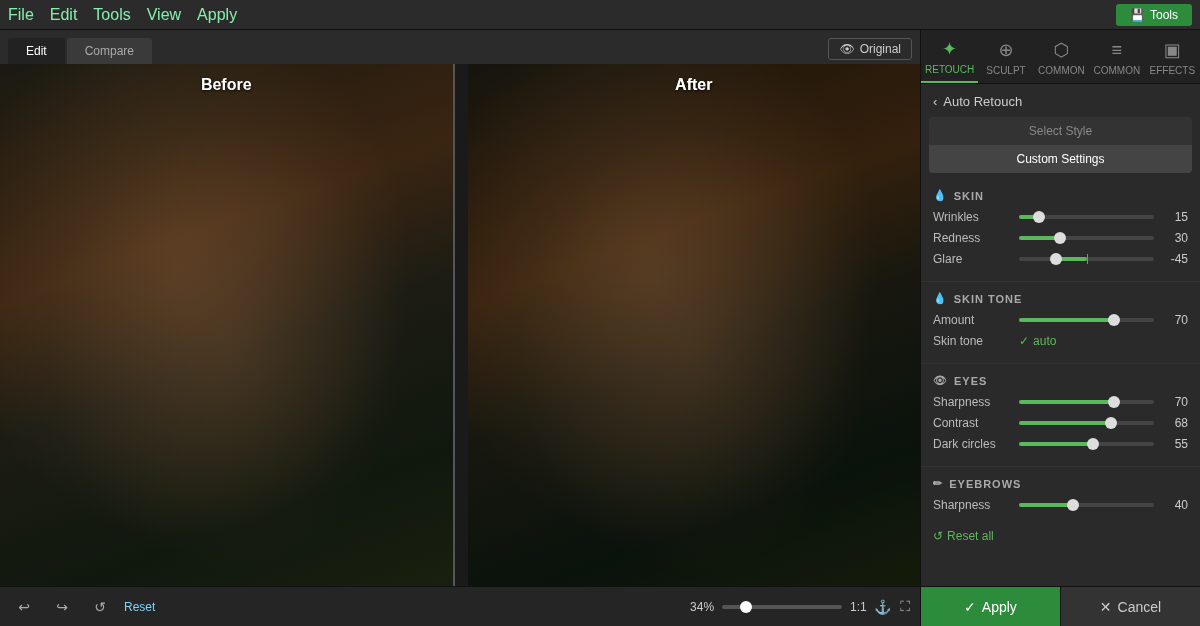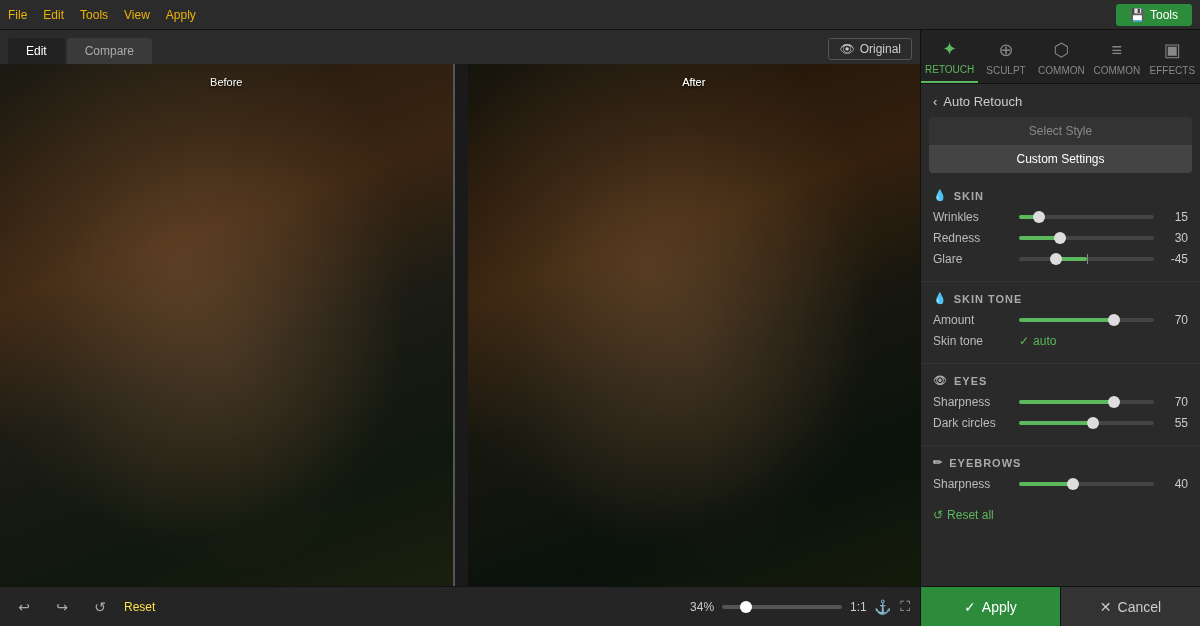--- a/index.html
+++ b/index.html
@@ -1,44 +1,44 @@
 <!DOCTYPE html>
 <html><head>
   <meta charset="utf-8">
   <style>
     * { box-sizing: border-box; margin: 0; padding: 0; }
     body { width: 1200px; height: 626px; background: #1e1e1e; font-family: 'Segoe UI', Arial, sans-serif; color: #ccc; overflow: hidden; display: flex; flex-direction: column; }
 
     
     .menubar { display: flex; align-items: center; background: #2b2b2b; height: 30px; padding: 0 8px; gap: 16px; border-bottom: 1px solid #111; }
-    .menubar-item { font-size: 12px; color: #eab308; cursor: pointer; }
+    .menubar-item { font-size: 16px; color: #86efac; cursor: pointer; }
     .save-btn { margin-left: auto; background: #2d8c3c; color: #fff; border: none; padding: 4px 14px; font-size: 12px; border-radius: 3px; cursor: pointer; display: flex; align-items: center; gap: 5px; }
 
     
     .main-row { display: flex; flex: 1; overflow: hidden; }
 
     
     .left-panel { display: flex; flex-direction: column; flex: 1; background: #222; }
 
     
     .edit-tabs { display: flex; background: #2b2b2b; height: 34px; align-items: flex-end; padding: 0 8px; gap: 2px; }
     .edit-tab { padding: 6px 18px; font-size: 12px; cursor: pointer; border-radius: 3px 3px 0 0; background: #3a3a3a; color: #aaa; }
     .edit-tab.active { background: #222; color: #fff; }
     .original-btn { display: flex; align-items: center; gap: 5px; font-size: 12px; color: #ccc; cursor: pointer; border: 1px solid #555; border-radius: 3px; padding: 3px 10px; }
 
     
     .image-viewer { flex: 1; display: flex; position: relative; overflow: hidden; background: #1a1a1a; }
     .image-half { flex: 1; position: relative; overflow: hidden; display: flex; align-items: stretch; }
-    .image-label { position: absolute; top: 12px; left: 50%; transform: translateX(-50%); font-size: 11px; color: #fff; font-weight: 400; text-shadow: 0 1px 3px rgba(0,0,0,0.8); }
+    .image-label { position: absolute; top: 12px; left: 50%; transform: translateX(-50%); font-size: 16px; color: #fff; font-weight: 700; text-shadow: 0 1px 3px rgba(0,0,0,0.8); }
     .divider-line { width: 2px; background: #555; cursor: ew-resize; position: relative; z-index: 10; }
 
     
     .bottom-bar { display: flex; align-items: center; background: #252525; height: 40px; padding: 0 10px; border-top: 1px solid #111; gap: 10px; }
     .bottom-btn { background: none; border: none; color: #aaa; font-size: 14px; cursor: pointer; width: 28px; height: 28px; display: flex; align-items: center; justify-content: center; }
-    .reset-btn { display: flex; align-items: flex-end; gap: 4px; font-size: 12px; color: #fde047; cursor: pointer; }
+    .reset-btn { display: flex; align-items: flex-end; gap: 4px; font-size: 12px; color: #7dd3fc; cursor: pointer; }
     .zoom-section { display: flex; align-items: center; gap: 8px; margin-left: auto; }
     .zoom-label { font-size: 12px; color: #ccc; }
     .zoom-slider { width: 120px; height: 4px; appearance: none; background: #555; border-radius: 2px; outline: none; }
     .zoom-slider::-webkit-slider-thumb { appearance: none; width: 12px; height: 12px; background: #fff; border-radius: 50%; cursor: pointer; }
     .ratio-btn { font-size: 12px; color: #ccc; cursor: pointer; }
     .bottom-icon { color: #aaa; font-size: 14px; cursor: pointer; }
 
     
     .right-panel { width: 280px; background: #2a2a2a; display: flex; flex-direction: column; border-left: 1px solid #111; }
 
@@ -266,20 +266,28 @@
 
         <div class="slider-row">
           <span class="slider-label">Sharpness</span>
           <div class="slider-track">
             <div class="slider-fill" style="width:70%;"></div>
             <div class="slider-thumb" style="left:calc(70% - 6px);"></div>
           </div>
           <span class="slider-value">70</span>
         </div>
 
+        <div class="slider-row">
+          <span class="slider-label">Contrast</span>
+          <div class="slider-track">
+            <div class="slider-fill" style="width:68%;"></div>
+            <div class="slider-thumb" style="left:calc(68% - 6px);"></div>
+          </div>
+          <span class="slider-value">68</span>
+        </div>
 
         <div class="slider-row">
           <span class="slider-label">Dark circles</span>
           <div class="slider-track">
             <div class="slider-fill" style="width:55%;"></div>
             <div class="slider-thumb" style="left:calc(55% - 6px);"></div>
           </div>
           <span class="slider-value">55</span>
         </div>
       </div>

